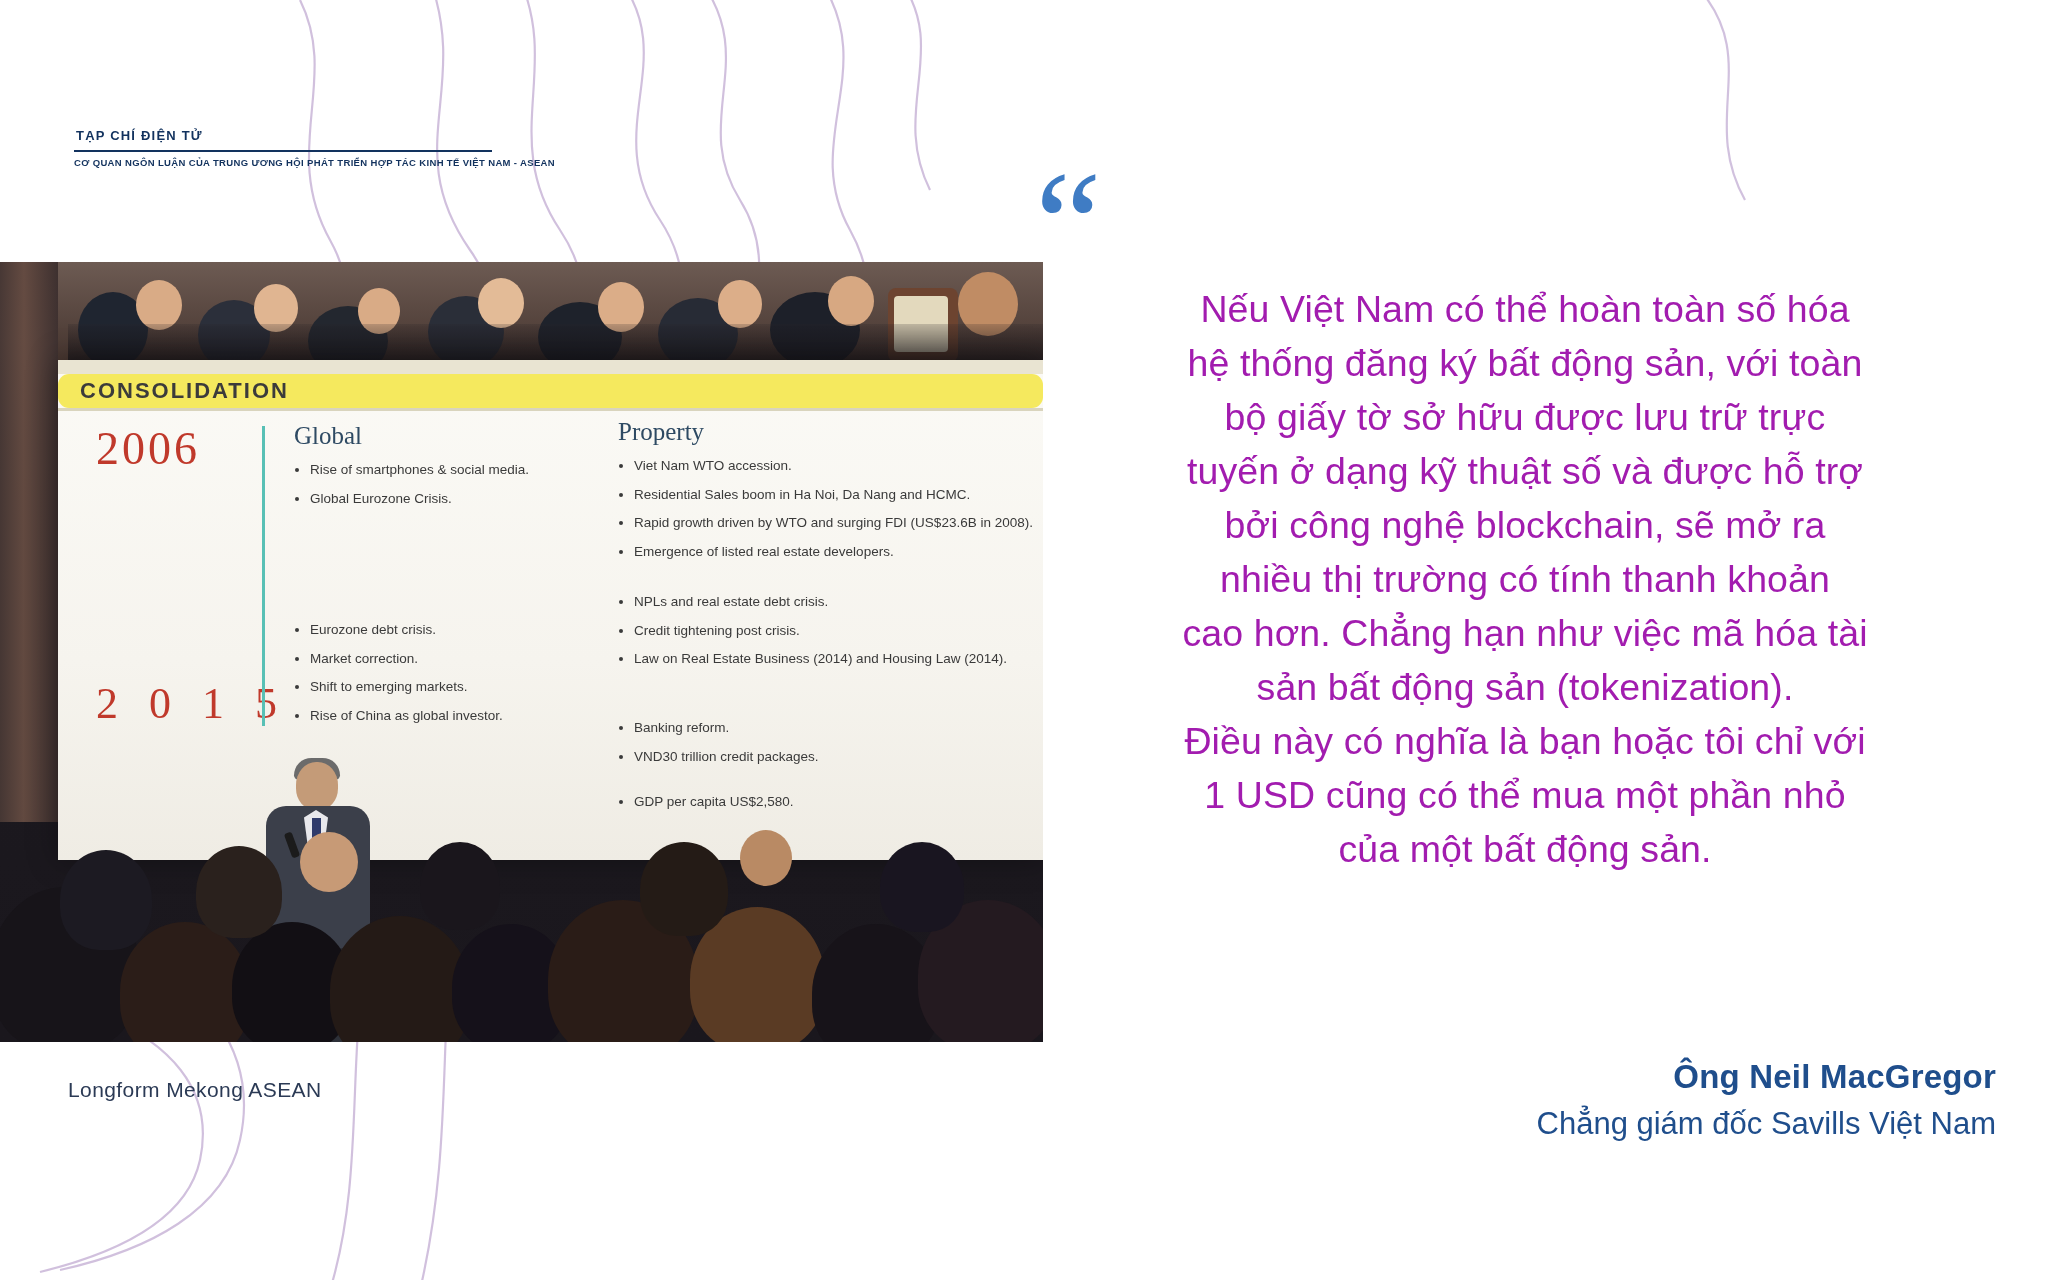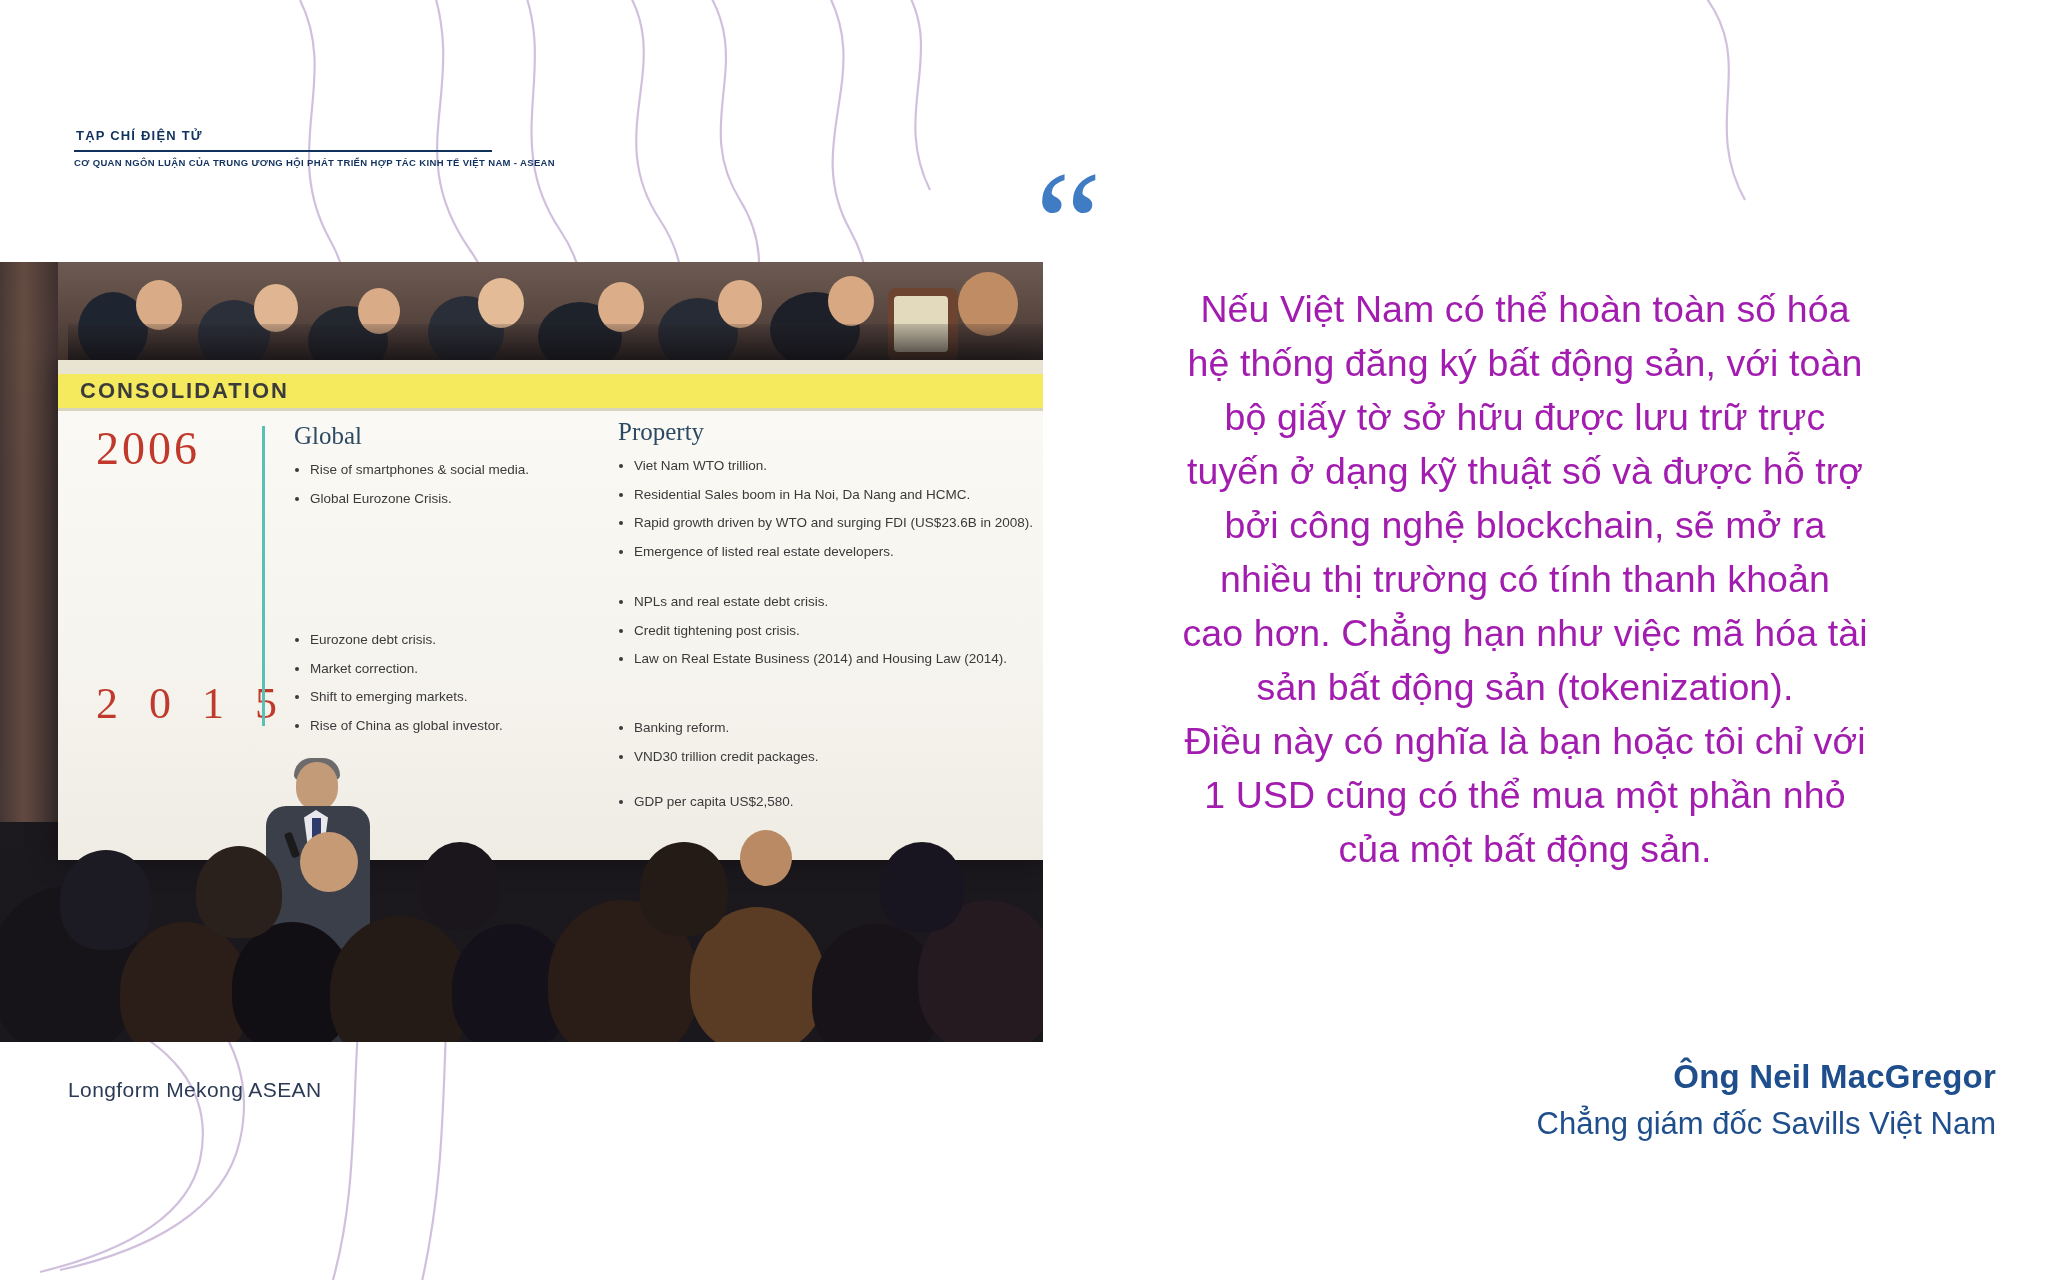--- a/index.html
+++ b/index.html
@@ -105,20 +105,21 @@
     box-shadow: 0 0 28px rgba(0,0,0,.35);
     overflow: hidden;
   }
   .screen-top-strip {
     position: absolute; left:0; top:0; width:100%; height:14px;
     background:#e9e4d2;
   }
   .screen-yellow {
     position: absolute; left:0; top:14px; width:100%; height:34px;
     background:#f5e95e;
+    border-radius:11px;
   }
   .screen-yellow span {
     position:absolute; left:22px; top:4px;
     font-family:"Liberation Sans", sans-serif;
     font-weight:700; font-size:22px; letter-spacing:2px; color:#3b3b3b;
   }
   .screen-underline {
     position:absolute; left:0; top:48px; width:100%; height:3px; background:#d9d4bd;
   }
   .year {
@@ -147,21 +148,21 @@
     font-family: "Liberation Sans", sans-serif;
     font-size: 13.5px;
     line-height: 1.45;
     color: #3a3a3a;
   }
   .bullets li { margin-bottom: 9px; }
   .bullets ul { margin: 0; padding-left: 16px; }
   .col-a { left: 236px; width: 260px; }
   .col-b { left: 560px; width: 430px; }
   .ga { top: 100px; }
-  .gb { top: 270px; }
+  .gb { top: 260px; }
   .pa { top: 96px; }
   .pb { top: 232px; }
   .pc { top: 358px; }
   .pd { top: 432px; }
 
   
   .top-strip {
     position: absolute; left: 58px; top: 0; width: 985px; height: 100px;
     overflow: hidden;
     background: linear-gradient(180deg,#6d5b53,#46352f);
@@ -343,21 +344,21 @@
         <ul>
           <li>Eurozone debt crisis.</li>
           <li>Market correction.</li>
           <li>Shift to emerging markets.</li>
           <li>Rise of China as global investor.</li>
         </ul>
       </div>
 
       <div class="bullets col-b pa">
         <ul>
-          <li>Viet Nam WTO trillion.</li>
+          <li>Viet Nam WTO accession.</li>
           <li>Residential Sales boom in Ha Noi, Da Nang and HCMC.</li>
           <li>Rapid growth driven by WTO and surging FDI (US$23.6B in 2008).</li>
           <li>Emergence of listed real estate developers.</li>
         </ul>
       </div>
       <div class="bullets col-b pb">
         <ul>
           <li>NPLs and real estate debt crisis.</li>
           <li>Credit tightening post crisis.</li>
           <li>Law on Real Estate Business (2014) and Housing Law (2014).</li>

